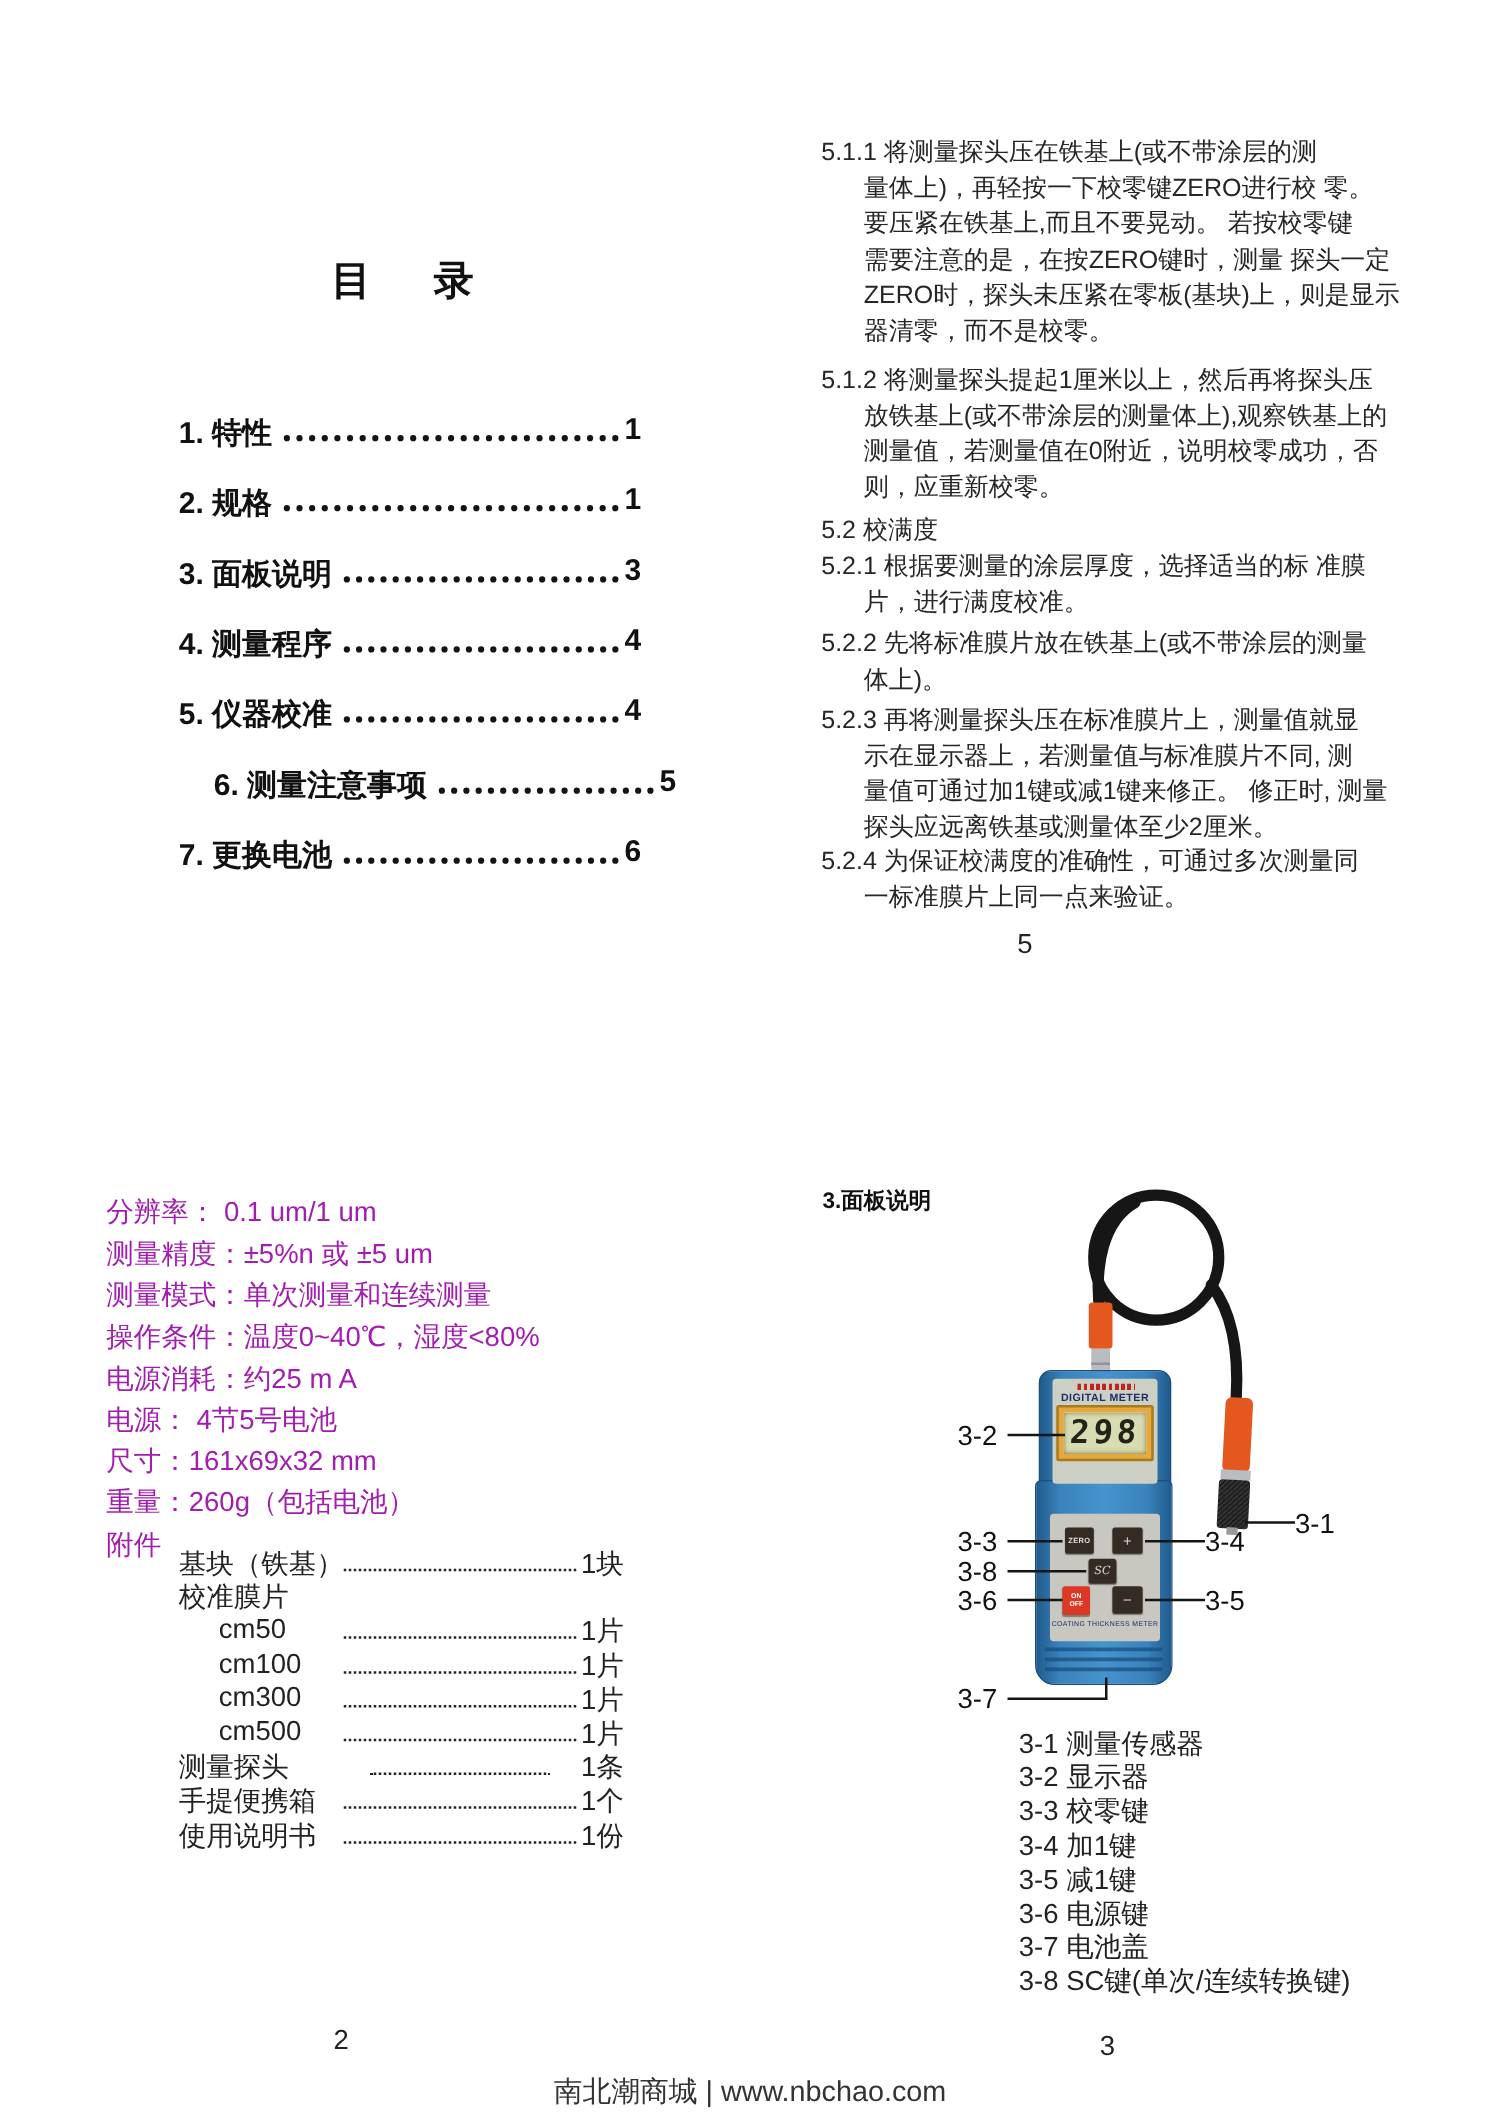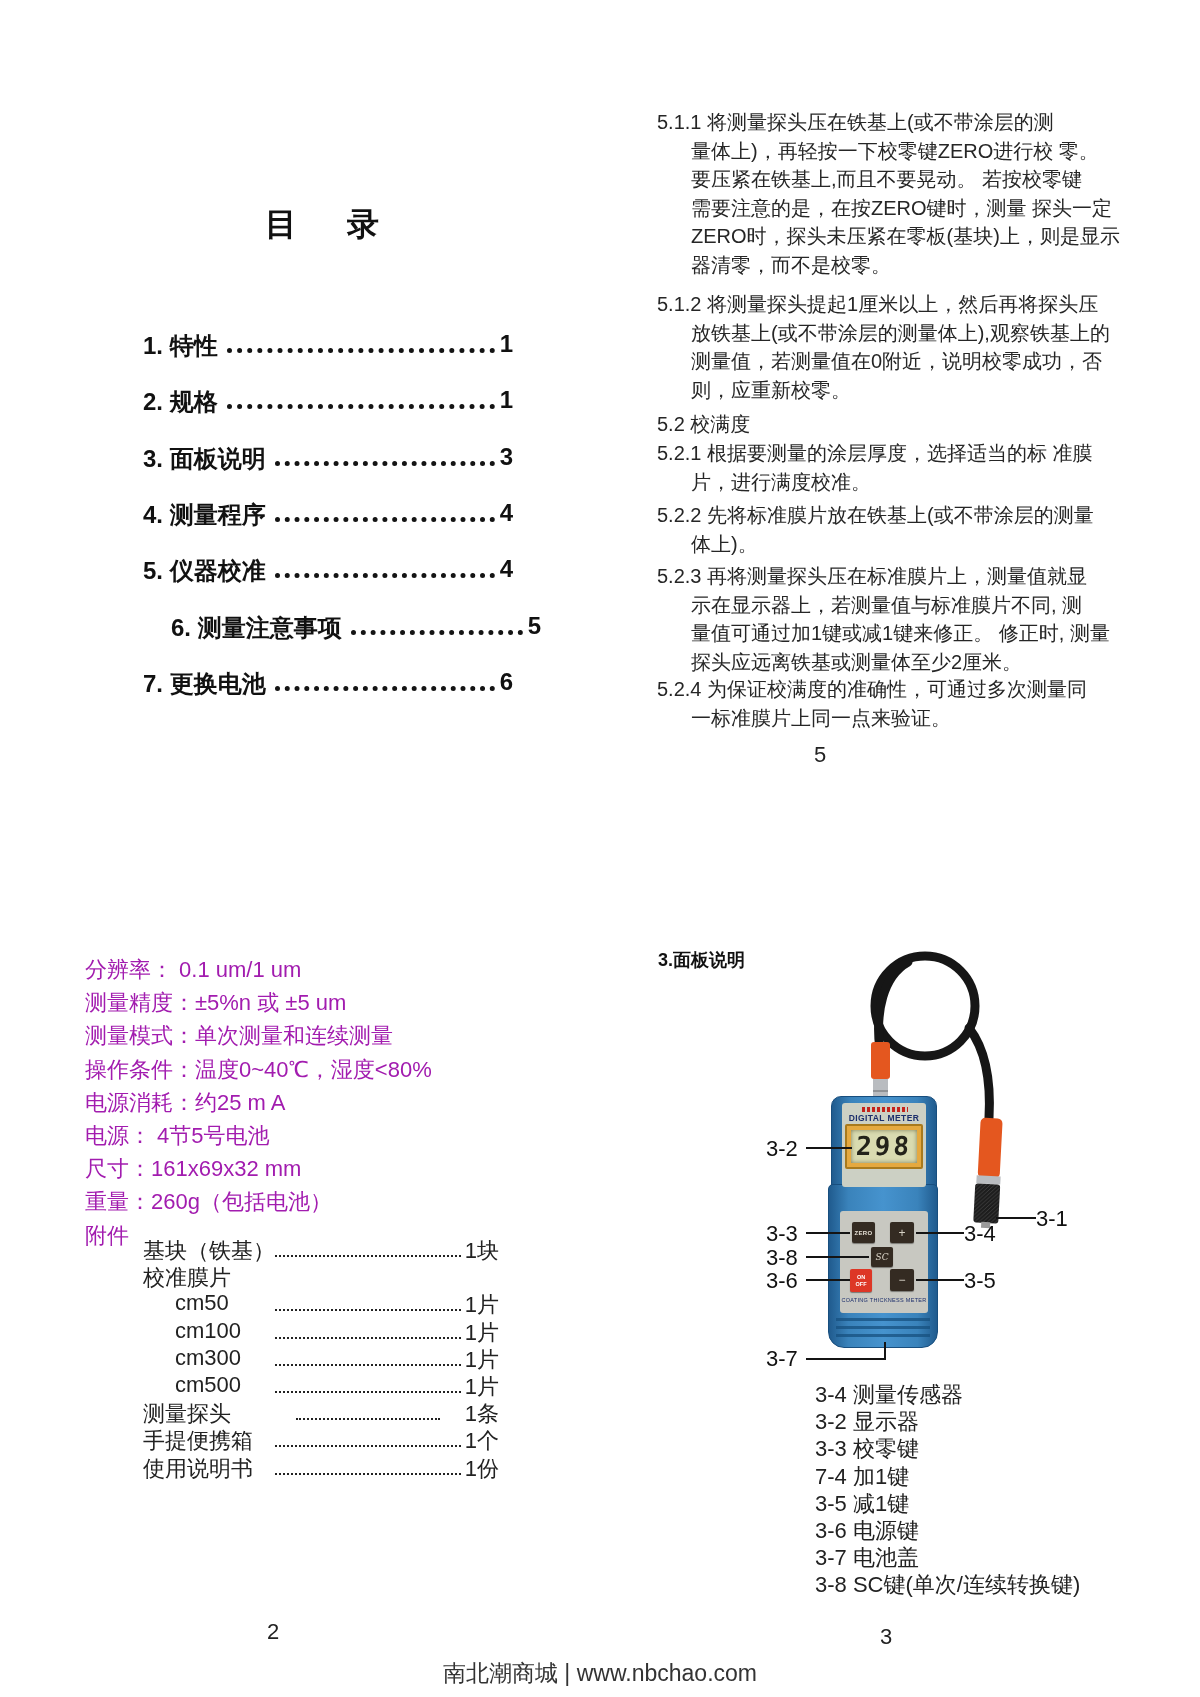--- a/index.html
+++ b/index.html
@@ -284,24 +284,24 @@
   <span class="callout" style="left:766px;top:1136px">3-2</span>
   <span class="callout" style="left:1036px;top:1206px">3-1</span>
   <span class="callout" style="left:766px;top:1221px">3-3</span>
   <span class="callout" style="left:964px;top:1221px">3-4</span>
   <span class="callout" style="left:766px;top:1245px">3-8</span>
   <span class="callout" style="left:766px;top:1268px">3-6</span>
   <span class="callout" style="left:964px;top:1268px">3-5</span>
   <span class="callout" style="left:766px;top:1346px">3-7</span>
 
   <div id="legend">
-      <div class="legend-item">3-4 测量传感器</div>
+      <div class="legend-item">3-1 测量传感器</div>
       <div class="legend-item">3-2 显示器</div>
       <div class="legend-item">3-3 校零键</div>
-      <div class="legend-item">7-4 加1键</div>
+      <div class="legend-item">3-4 加1键</div>
       <div class="legend-item">3-5 减1键</div>
       <div class="legend-item">3-6 电源键</div>
       <div class="legend-item">3-7 电池盖</div>
       <div class="legend-item">3-8 SC键(单次/连续转换键)</div>
     </div>
   <div class="pagenum" id="pn3">3</div>
 
   <div class="footer">南北潮商城 | www.nbchao.com</div>
 </div>
 

